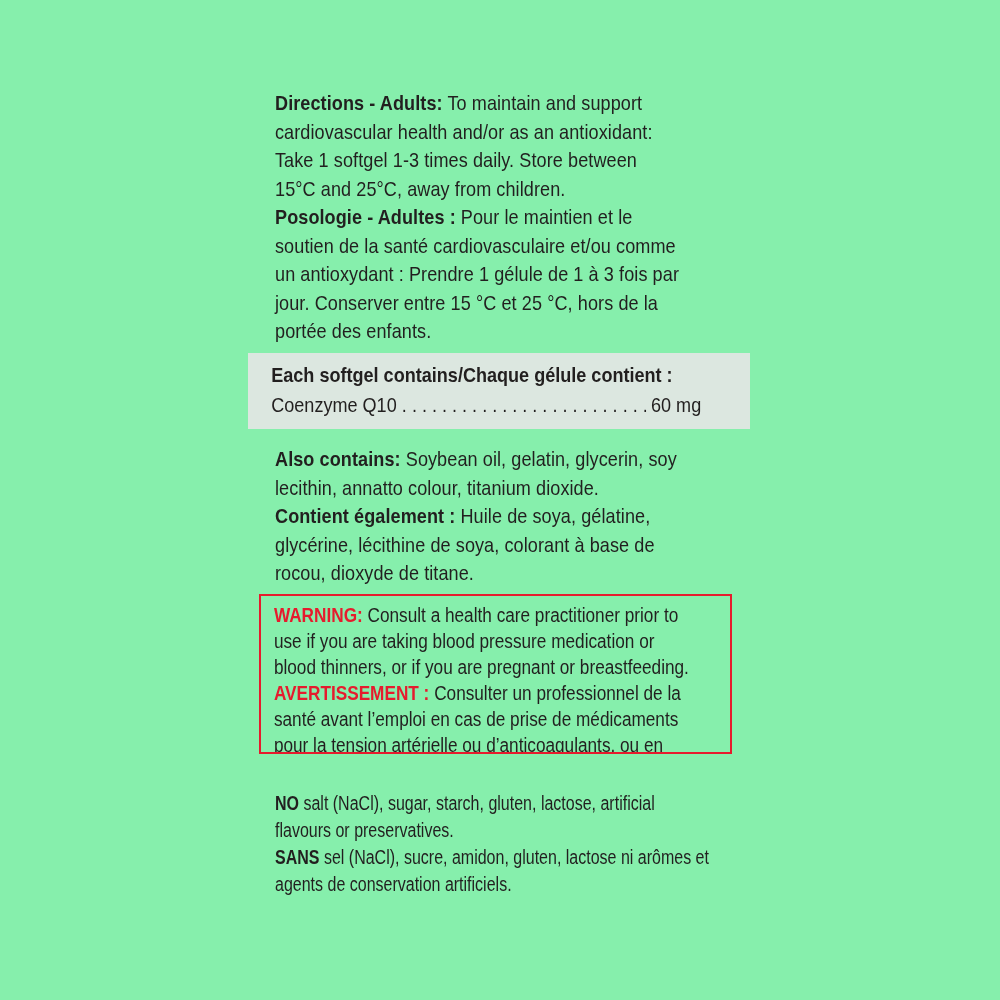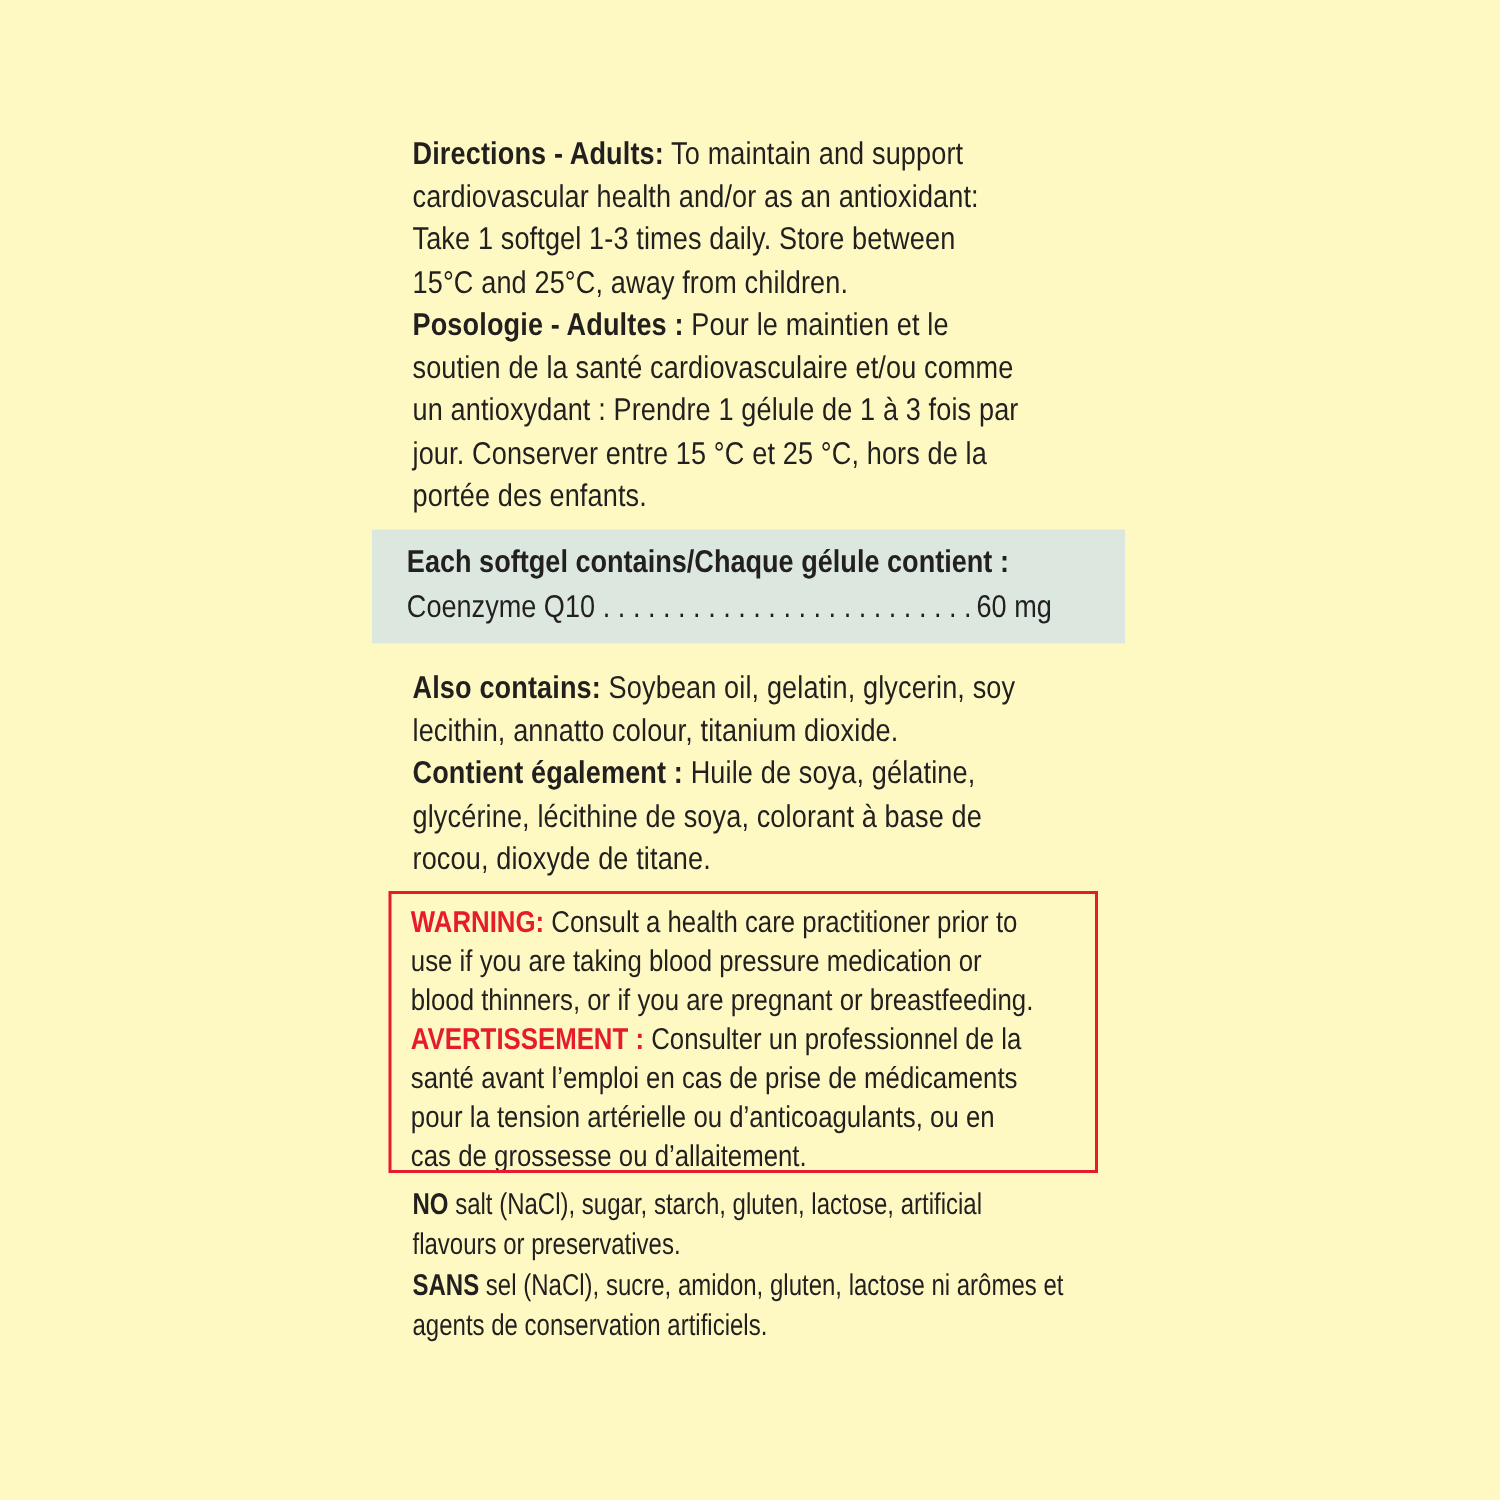--- a/index.html
+++ b/index.html
@@ -11,21 +11,21 @@
   html, body { margin: 0; padding: 0; }
   body {
     width: 1000px; height: 1000px;
     background: #ffffff;
     font-family: "Liberation Sans", "DejaVu Sans", sans-serif;
     color: var(--text-color, #221f1f);
   }
   .page {
     position: relative;
     width: 1000px; height: 1000px;
-    background: #fef9c3;
+    background: #86efac;
     overflow: hidden;
   }
   .block { position: absolute; }
   p { margin: 0; white-space: pre-line; }
   b { font-weight: 700; }
 
   
   .cond { transform: scaleX(0.86); transform-origin: 0 0; }
   .cond-tight { transform: scaleX(0.80); transform-origin: 0 0; }
 
@@ -58,21 +58,21 @@
   .leader {
     flex: 1;
     overflow: hidden;
     white-space: nowrap;
     margin: 0 6px;
   }
   .ingredient-amount { white-space: nowrap; }
 
   .warning-box {
     left: 259px; top: 594px;
-    width: 473px; height: 188px;
+    width: 473px; height: 160px;
     border: 2px solid var(--accent-red, #e61b2d);
     overflow: hidden;
   }
   .warning-inner {
     padding: 6px 0 0 15px;
     width: 600px;
     font-size: 20px;
     line-height: 26px;
   }
   .red { color: var(--accent-red, #e61b2d); }

